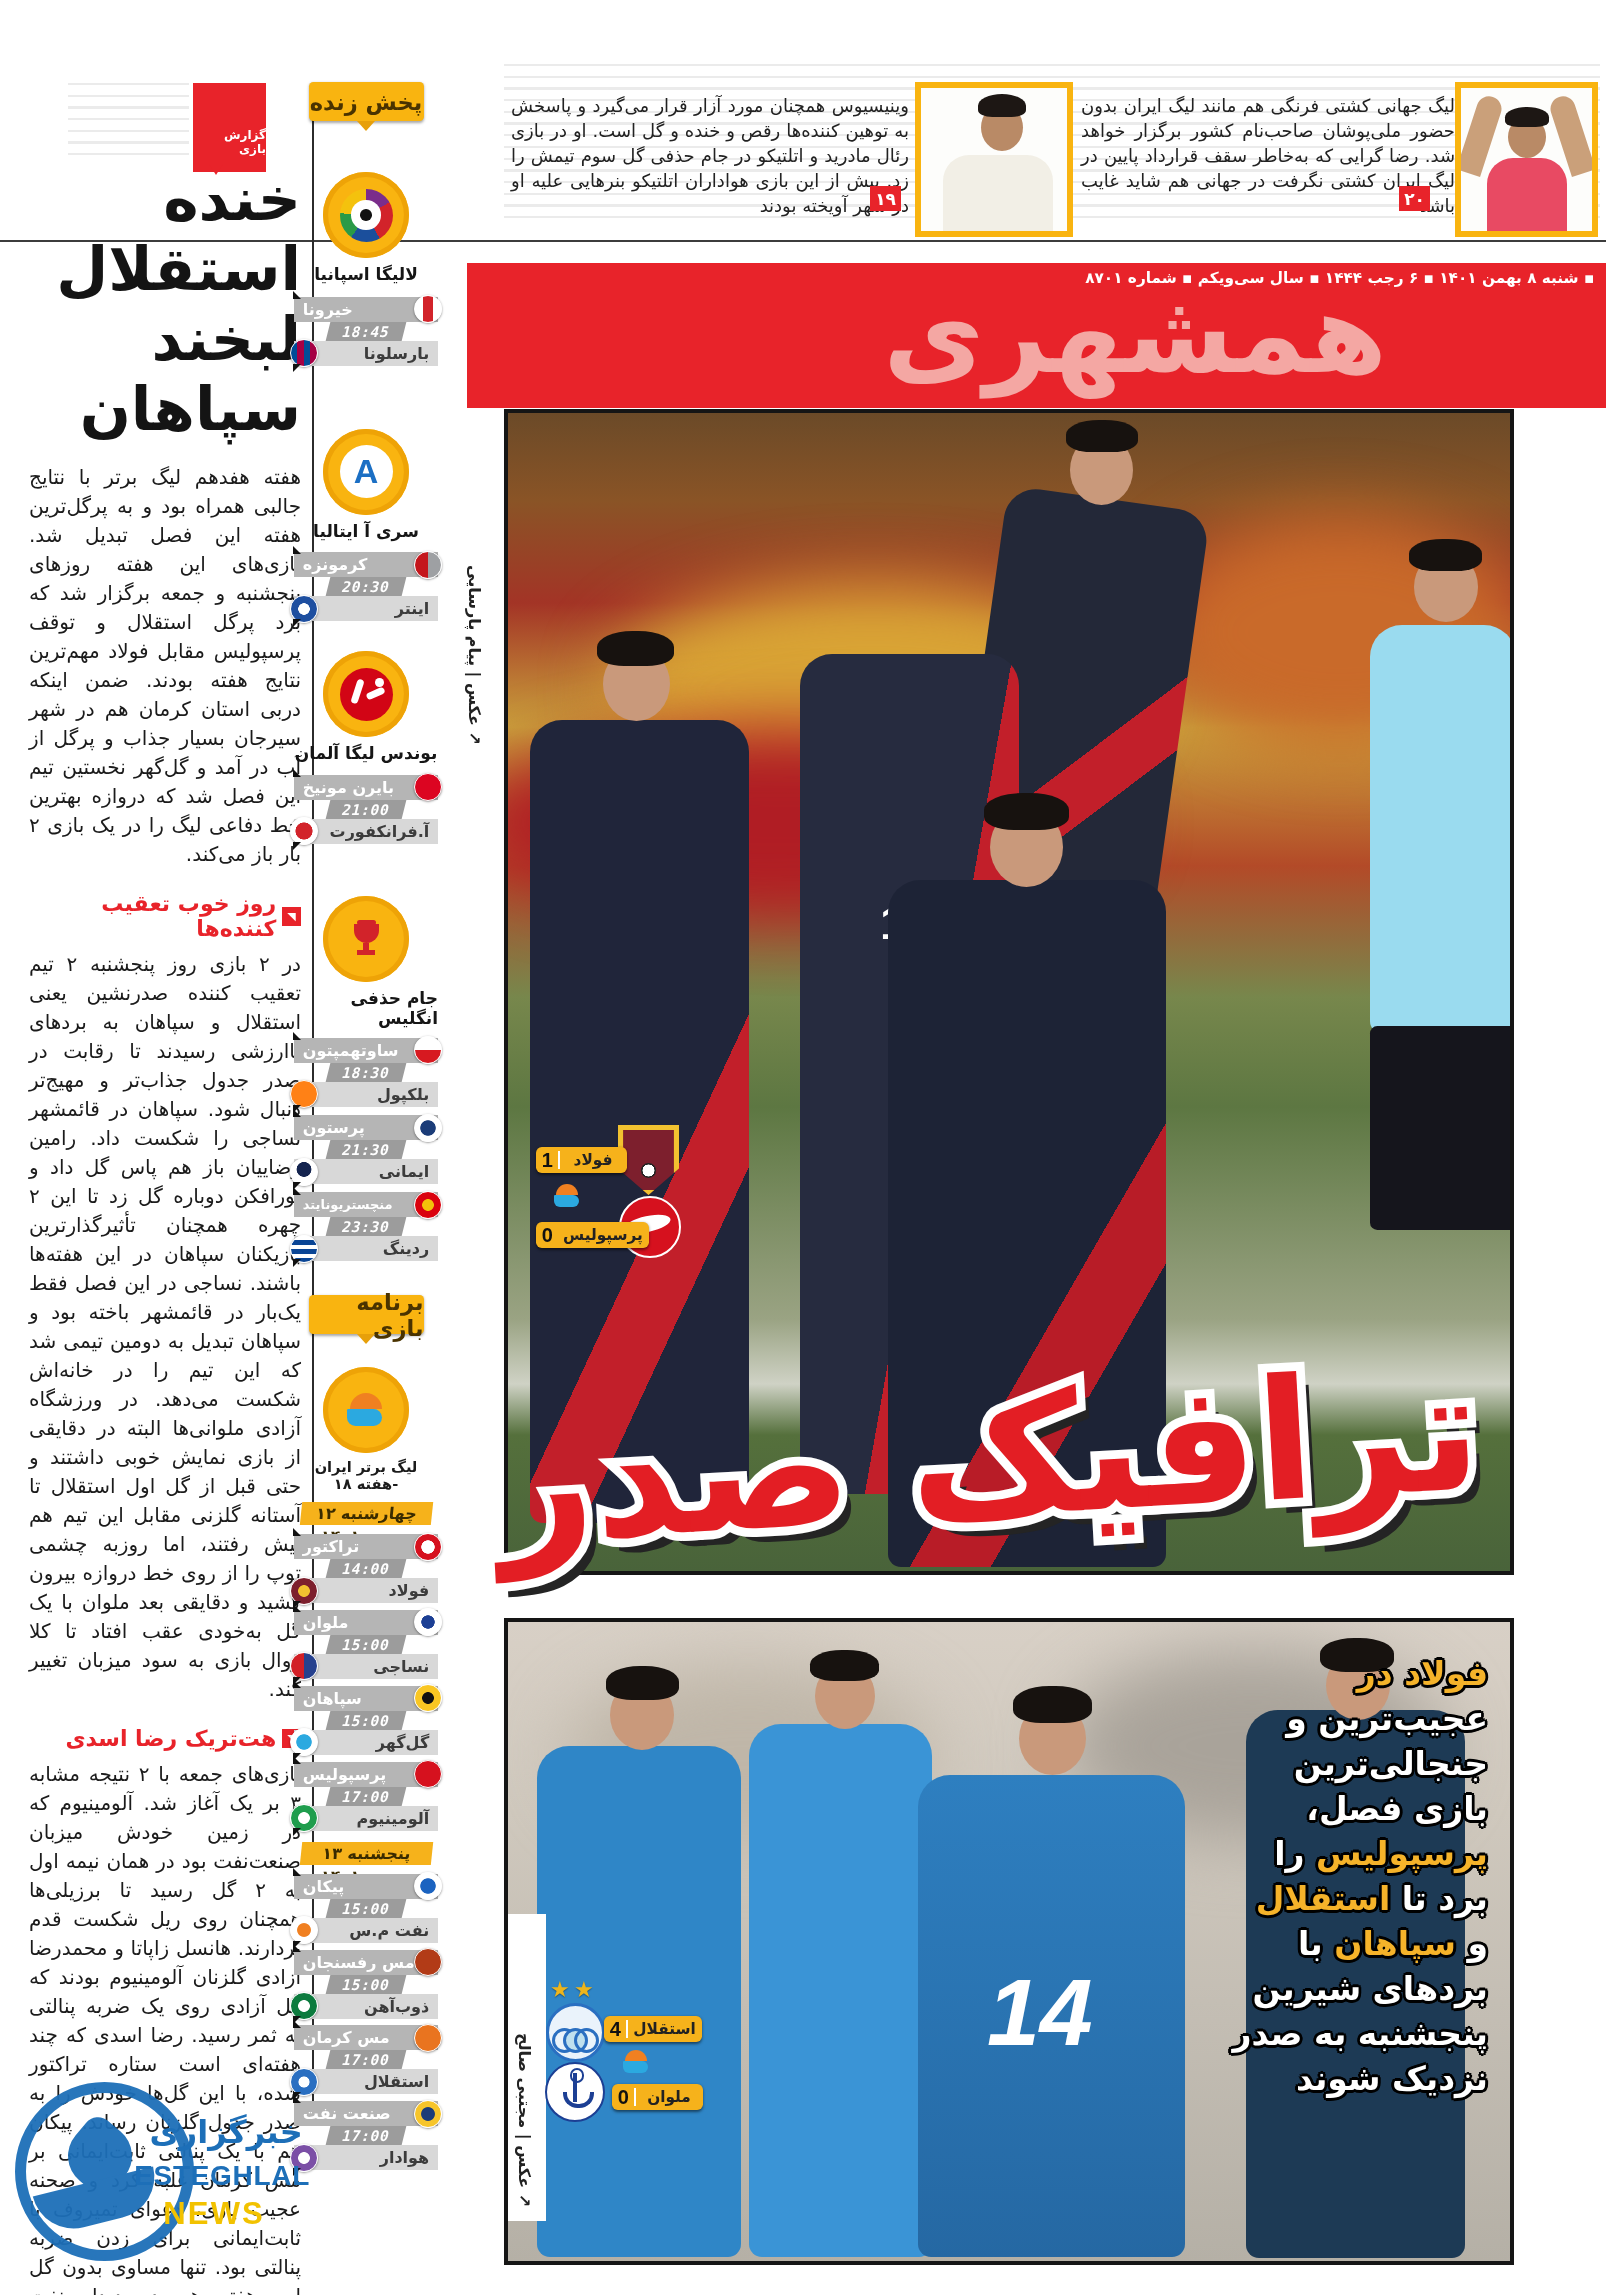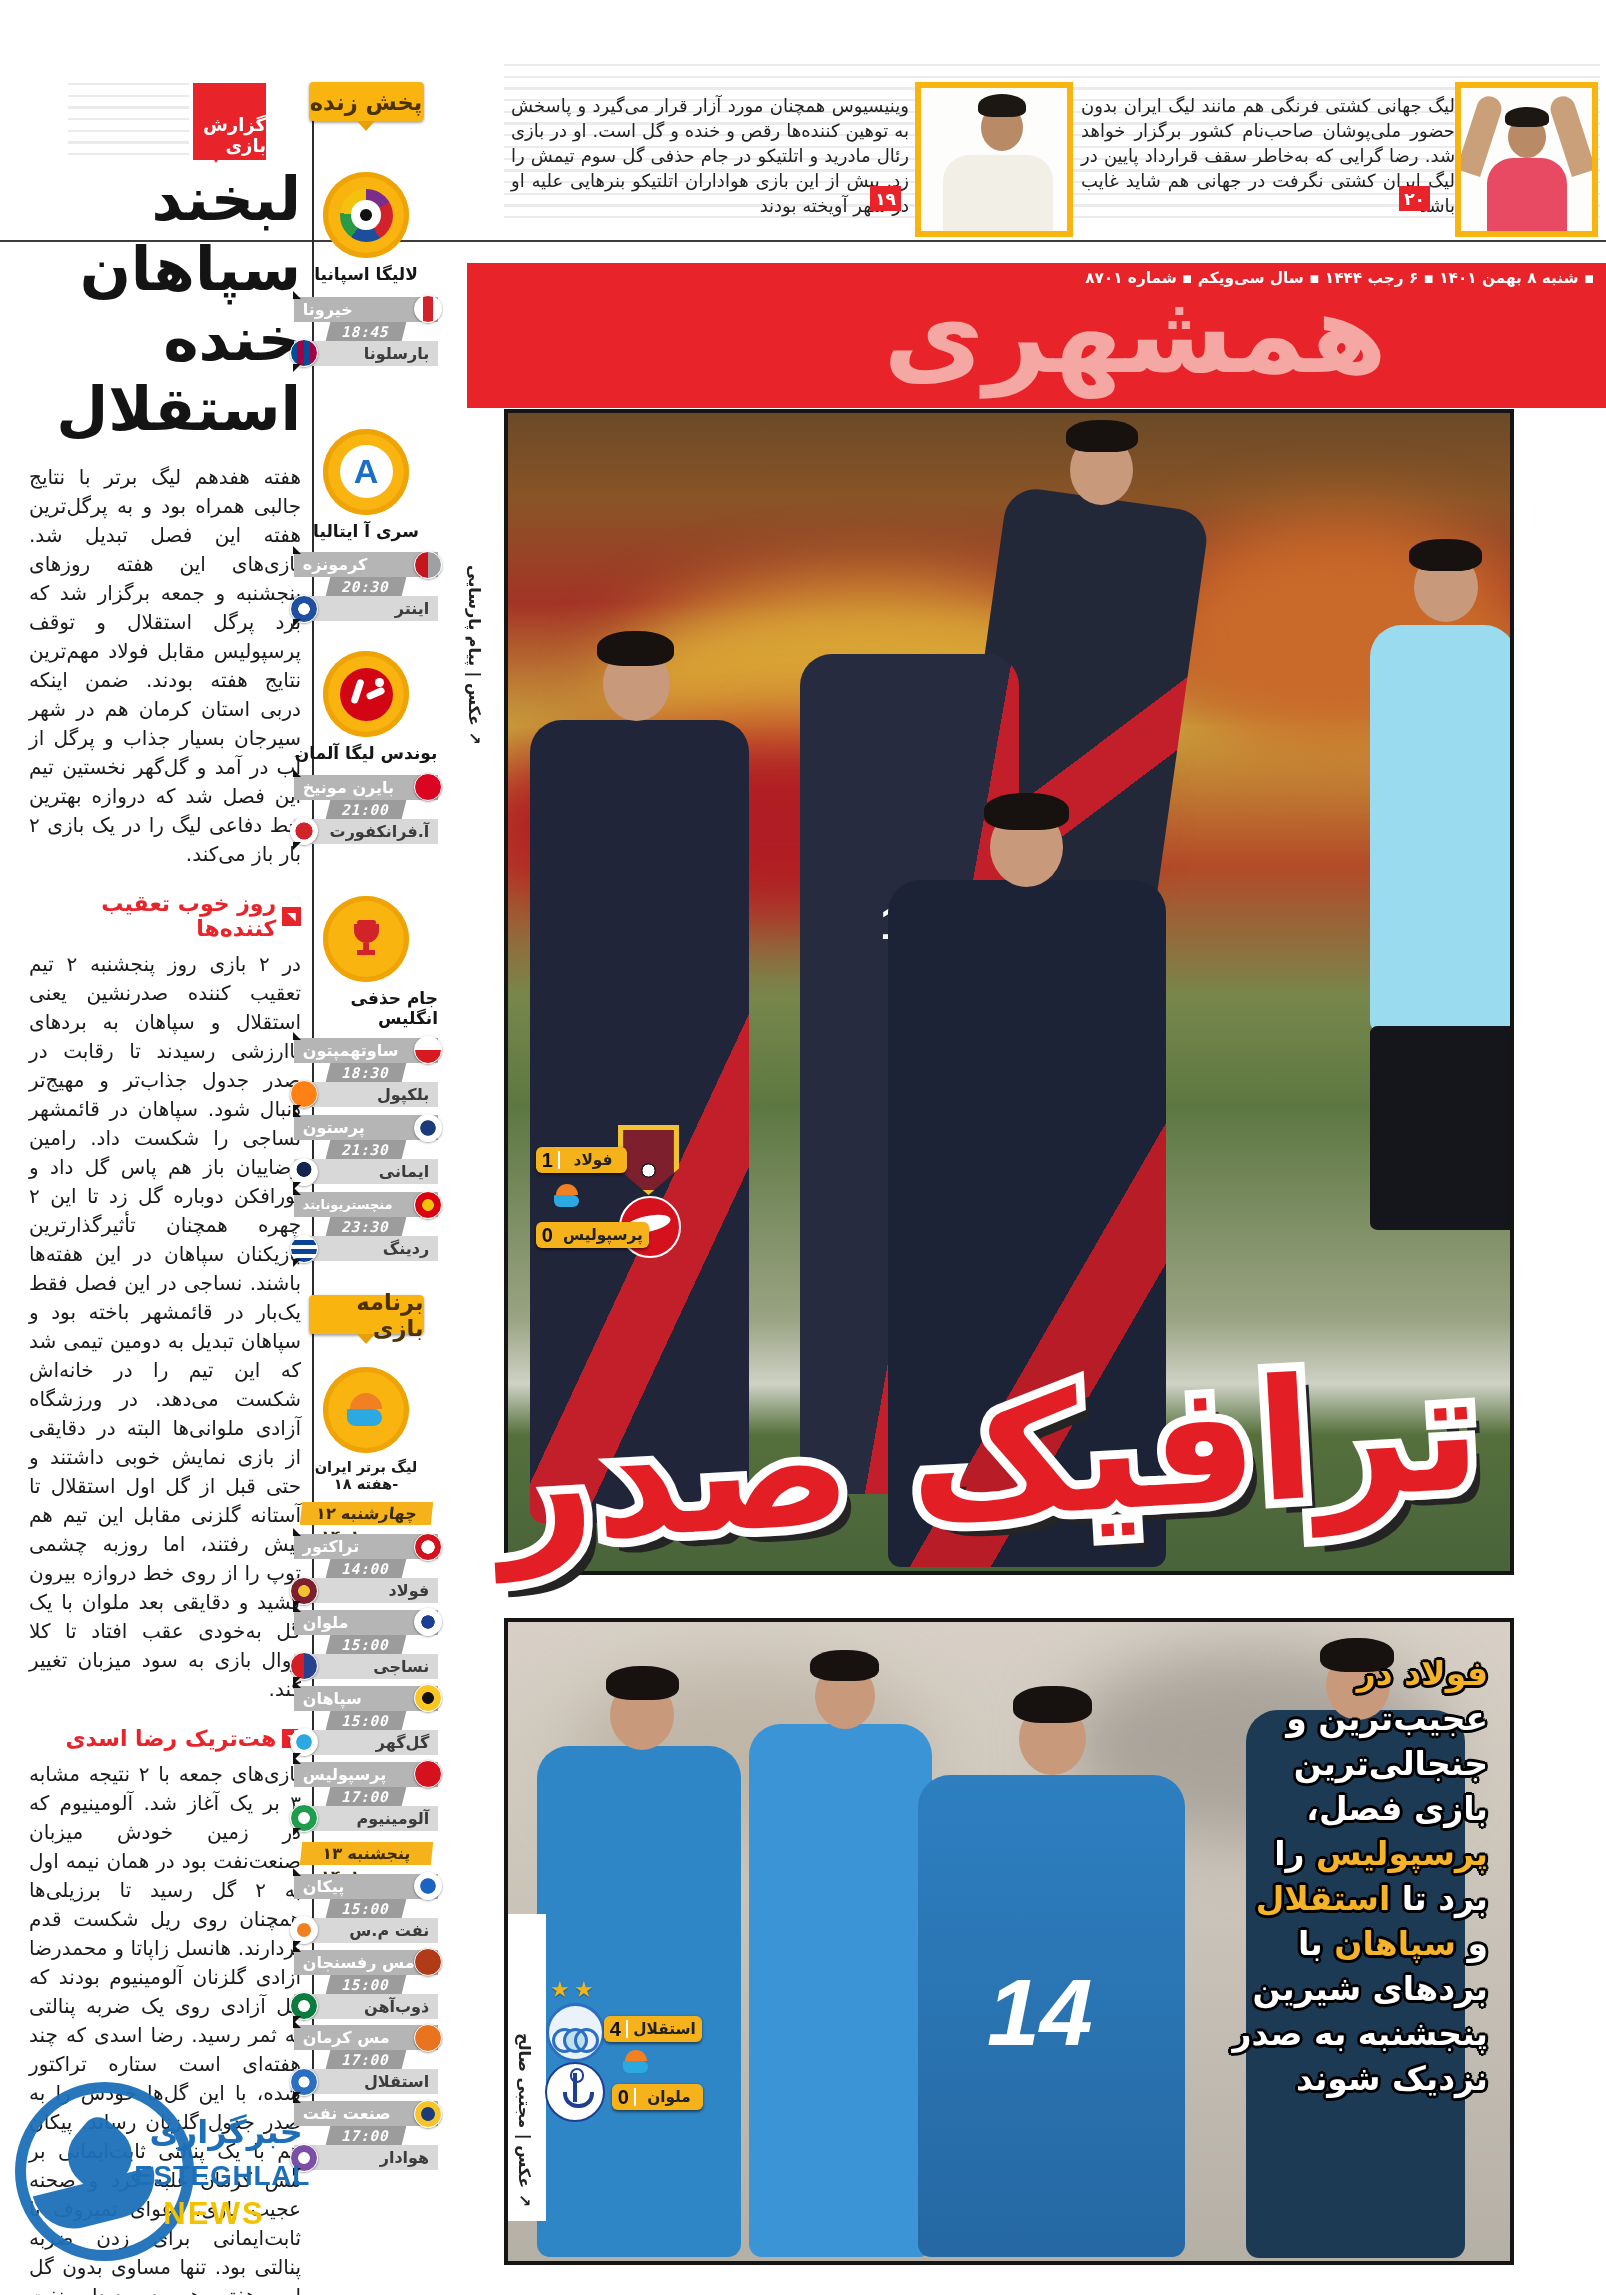--- a/index.html
+++ b/index.html
@@ -16,22 +16,22 @@
   .story-body{font-size:18px;line-height:25px;color:#222;text-align:justify;margin-top:7.3px;}
   .pagebadge{position:absolute;width:31px;height:25px;background:#e8232a;color:#fff;
              font-size:17px;font-weight:bold;display:flex;align-items:center;justify-content:center;}
   .photo-frame{position:absolute;border:6.6px solid #f9b410;background:#fdfdfb;overflow:hidden;}
   .fig-head{position:absolute;border-radius:50%;background:#b98a66;}
   .fig-hair{position:absolute;border-radius:50% 50% 30% 30%;background:#1d1714;}
   .fig-body{position:absolute;border-radius:26px 26px 0 0;}
 
   
   .tag-report{position:absolute;width:73px;height:73px;background:#e8232a;color:#fff;
-              display:flex;align-items:flex-end;justify-content:center;padding-bottom:4px;
-              font-size:18px;font-weight:bold;direction:rtl;}
+              display:flex;align-items:flex-end;justify-content:center;padding-bottom:16px;
+              font-size:12px;font-weight:bold;direction:rtl;}
   .tag-report::after{content:"";position:absolute;bottom:-10.2px;left:16px;
               border:7.3px solid transparent;border-top:11.7px solid #e8232a;}
 
   .rule-top{position:absolute;left:0;top:240px;width:1607px;height:2.2px;background:#3c3c3c;}
 
   
   .masthead{position:absolute;left:467px;top:263px;width:1139px;height:145px;background:#e8232a;overflow:hidden;}
   .dateline{position:absolute;right:11.7px;top:5.8px;color:#fff;font-size:15.3px;font-weight:bold;direction:rtl;}
   .mast-w1{position:absolute;right:219px;top:13px;font-size:110px;font-weight:bold;color:#f4a7a3;line-height:117px;}
   .mast-w2{position:absolute;left:25px;top:4.4px;font-size:123px;font-weight:bold;color:#fff;line-height:131px;}
@@ -230,22 +230,22 @@
   </div>
 
   <div class="rule-top"></div>
 
   <div class="masthead">
     <div class="dateline">▪ شنبه ۸ بهمن ۱۴۰۱ ▪ ۶ رجب ۱۴۴۴ ▪ سال سی‌ویکم ▪ شماره ۸۷۰۱</div>
     <div class="mast-w1 fa">همشهری</div>
   </div>
 
   <div class="article">
+    <div class="art-h1">خنده استقلال</div>
     <div class="art-h1">لبخند سپاهان</div>
-    <div class="art-h1">خنده استقلال</div>
     <div class="art-sec">
       <p class="art-p">هفته هفدهم لیگ برتر با نتایج جالبی همراه بود و به پرگل‌ترین هفته این فصل تبدیل شد. بازی‌های این هفته روزهای پنجشنبه و جمعه برگزار شد که برد پرگل استقلال و توقف پرسپولیس مقابل فولاد مهم‌ترین نتایج هفته بودند. ضمن اینکه دربی استان کرمان هم در شهر سیرجان بسیار جذاب و پرگل از آب در آمد و گل‌گهر نخستین تیم این فصل شد که دروازه بهترین خط دفاعی لیگ را در یک بازی ۲ بار باز می‌کند.</p>
     </div>
     <div class="art-sec">
       <div class="art-sub">
           <span class="sub-mark">◥</span>
           <span>روز خوب تعقیب کننده‌ها</span>
         </div>
       <p class="art-p">در ۲ بازی روز پنجشنبه ۲ تیم تعقیب کننده صدرنشین یعنی استقلال و سپاهان به بردهای باارزشی رسیدند تا رقابت در صدر جدول جذاب‌تر و مهیج‌تر دنبال شود. سپاهان در قائمشهر نساجی را شکست داد. رامین رضاییان باز هم پاس گل داد و نورافکن دوباره گل زد تا این ۲ چهره همچنان تأثیرگذارترین بازیکنان سپاهان در این هفته‌ها باشند. نساجی در این فصل فقط یک‌بار در قائمشهر باخته بود و سپاهان تبدیل به دومین تیمی شد که این تیم را در خانه‌اش شکست می‌دهد. در ورزشگاه آزادی ملوانی‌ها البته در دقایقی از بازی نمایش خوبی داشتند و حتی قبل از گل اول استقلال تا آستانه گلزنی مقابل این تیم هم پیش رفتند، اما روزبه چشمی توپ را از روی خط دروازه بیرون کشید و دقایقی بعد ملوان با یک گل به‌خودی عقب افتاد تا کلا روال بازی به سود میزبان تغییر کند.</p>
     </div>

